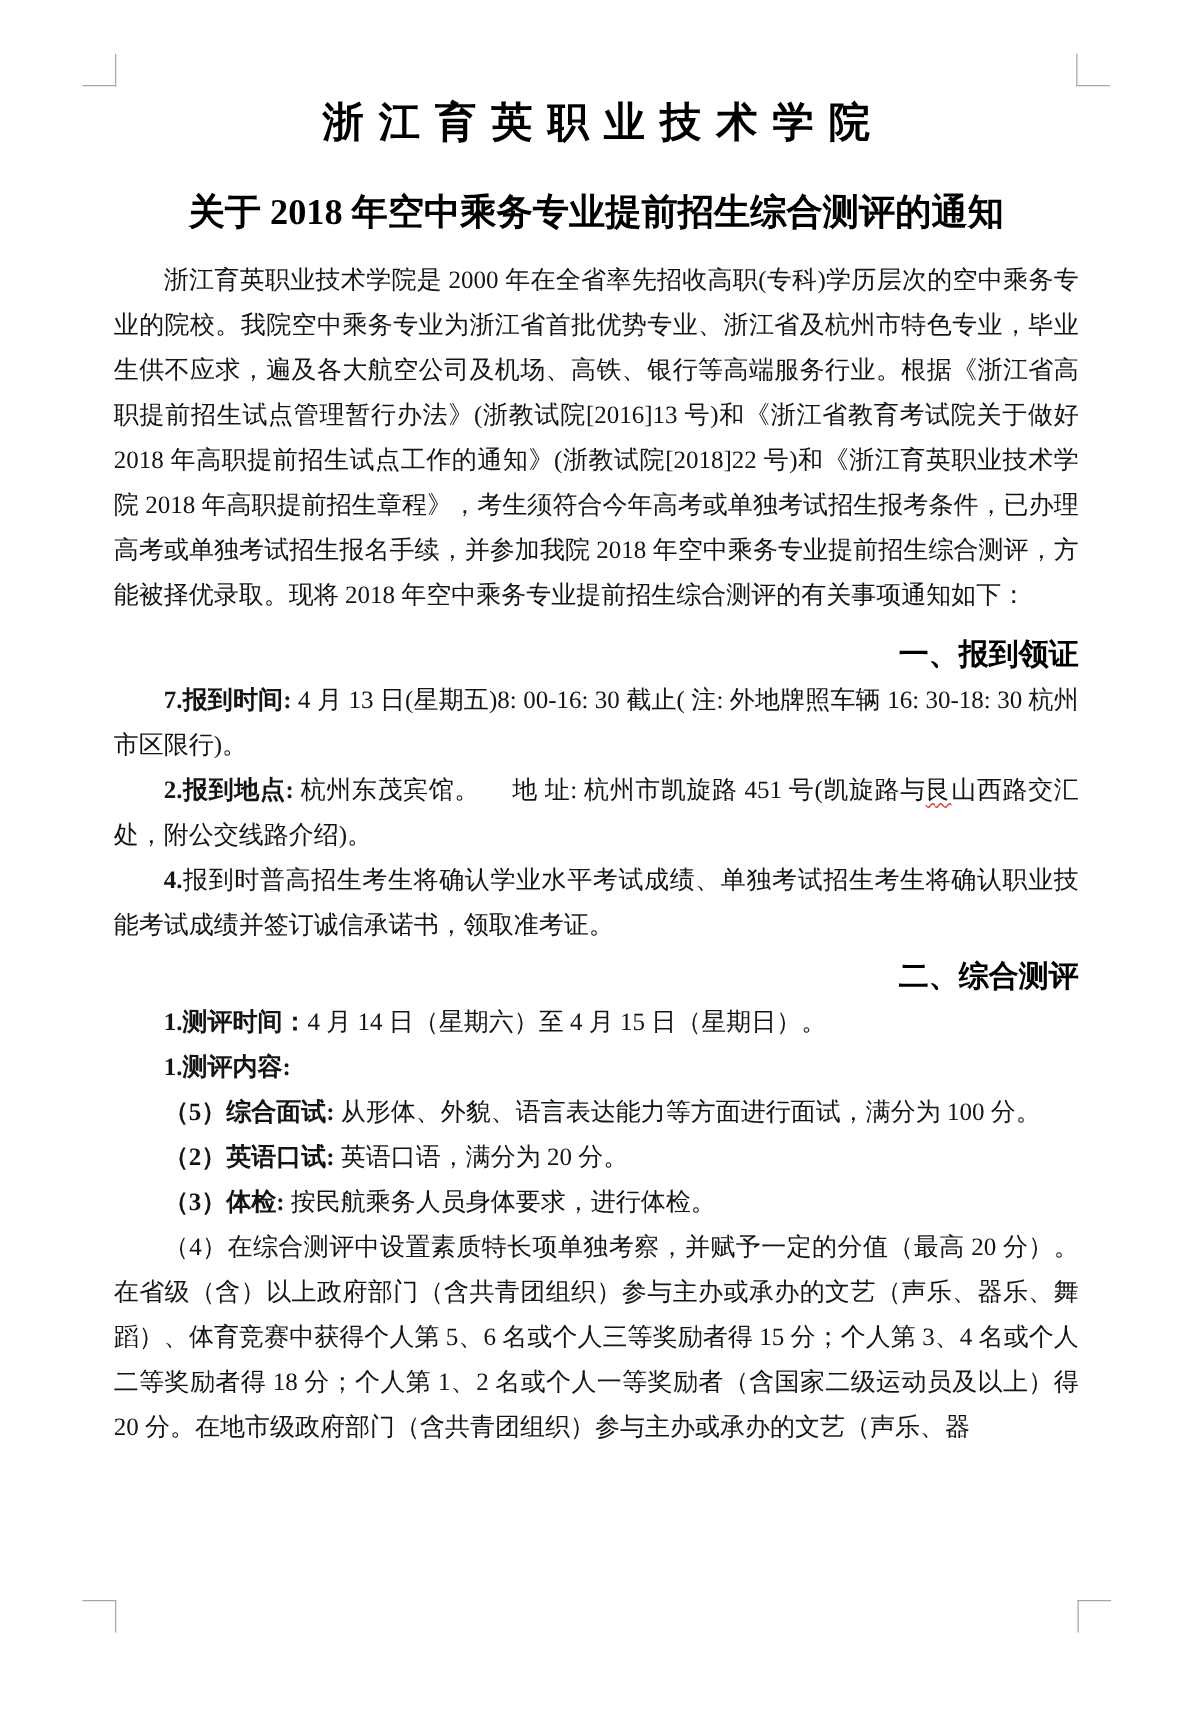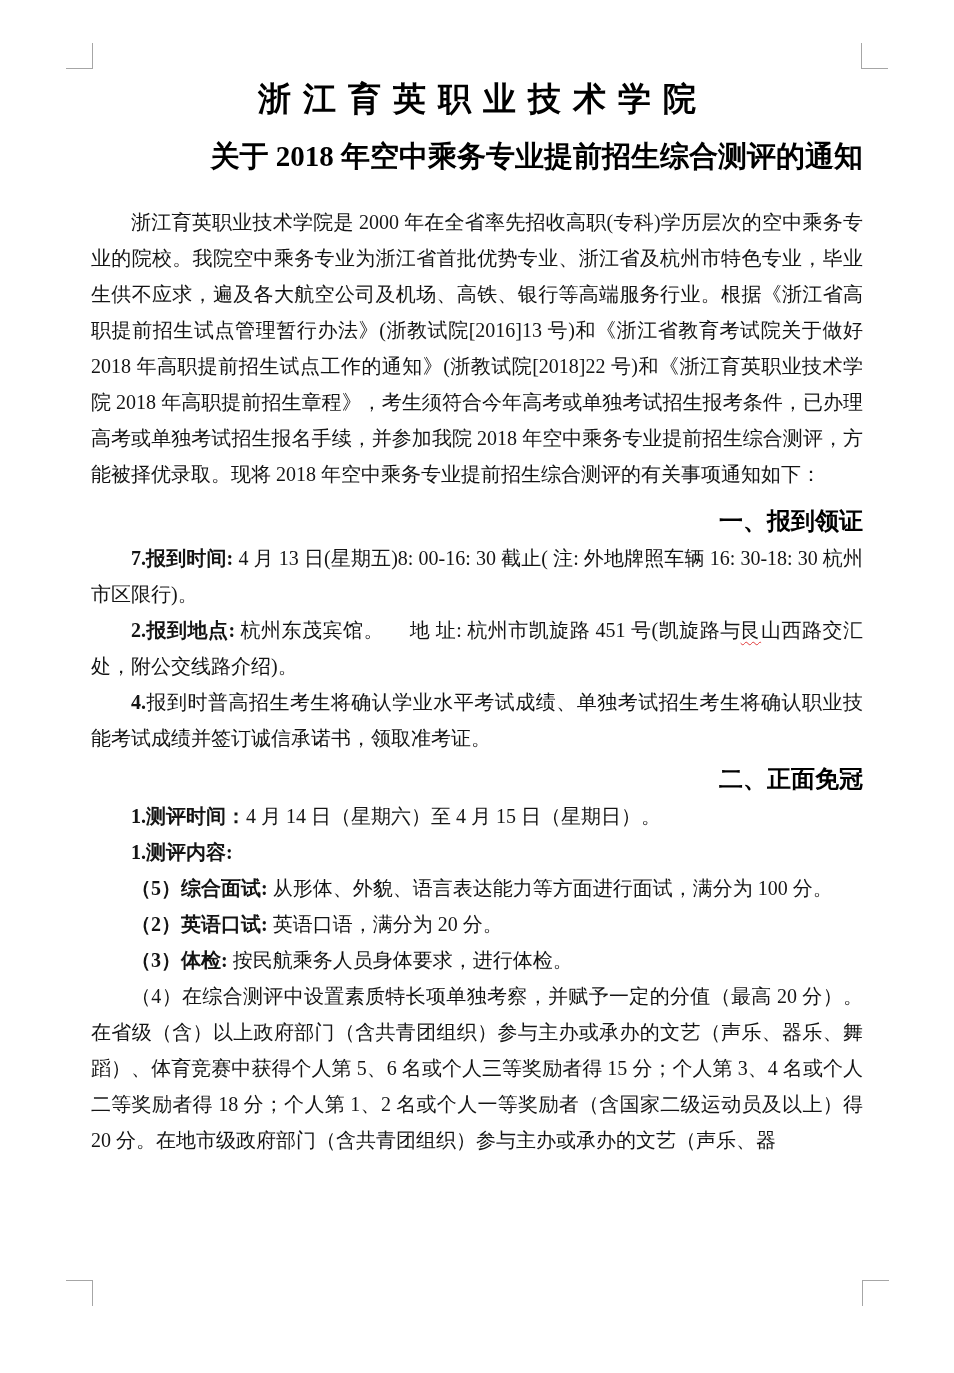--- a/index.html
+++ b/index.html
@@ -18,30 +18,30 @@
 
   .content{
     position:absolute;left:91px;top:0;width:772px;padding-top:76px;
   }
   h1.doc-title{
     margin:0;text-align:center;font-weight:600;color:#000;
     font-size:33px;line-height:46px;letter-spacing:12px;text-indent:12px;
     font-family:"Liberation Serif","DejaVu Serif",serif;
   }
   h2.doc-subtitle{
-    margin:12px 0 0 0;text-align:right;font-weight:700;color:#000;
+    margin:26px 0 0 0;text-align:center;font-weight:700;color:#000;
     font-size:29px;line-height:44px;
     font-family:"Liberation Serif","DejaVu Serif",serif;
   }
   p.body{
     margin:0;font-size:20px;line-height:36px;
     text-align:justify;text-justify:inter-ideograph;
     text-indent:40px;
   }
-  p.intro{margin-top:26px;}
+  p.intro{margin-top:14px;}
   h3.sec{
     margin:10px 0 0 0;padding-left:40px;
     font-size:24px;line-height:38px;font-weight:700;color:#000;
     font-family:"DejaVu Sans","Liberation Sans",sans-serif;
     text-align:right;
   }
   h3.sec2{margin-top:4px;}
   .lbl{font-weight:700;}
   .misspell{
     text-decoration:underline;
@@ -71,21 +71,21 @@
 
     <h3 class="sec">一、报到领证</h3>
 
     <p class="body"><span class="lbl">7.报到时间:</span><span> 4 月 13 日(星期五)8: 00-16: 30 截止( 注: 外地牌照车辆 16: 30-18: 30 杭州市区限行)。</span></p>
 
     <p class="body"><span class="lbl">2.报到地点:</span><span> 杭州东茂宾馆。　 地 址: 杭州市凯旋路 451 号(凯旋路与</span><span class="misspell">艮</span><span>山西路交汇处，附公交线路介绍)。</span></p>
 
 
     <p class="body"><span class="lbl">4.</span><span>报到时普高招生考生将确认学业水平考试成绩、单独考试招生考生将确认职业技能考试成绩并签订诚信承诺书，领取准考证。</span></p>
 
-    <h3 class="sec sec2">二、正面免冠</h3>
+    <h3 class="sec sec2">二、综合测评</h3>
 
     <p class="body"><span class="lbl">1.测评时间：</span><span>4 月 14 日（星期六）至 4 月 15 日（星期日）。</span></p>
 
     <p class="body"><span class="lbl">1.测评内容:</span><span></span></p>
 
     <p class="body"><span class="lbl">（5）综合面试:</span><span> 从形体、外貌、语言表达能力等方面进行面试，满分为 100 分。</span></p>
 
     <p class="body"><span class="lbl">（2）英语口试:</span><span> 英语口语，满分为 20 分。</span></p>
 
     <p class="body"><span class="lbl">（3）体检:</span><span> 按民航乘务人员身体要求，进行体检。</span></p>

